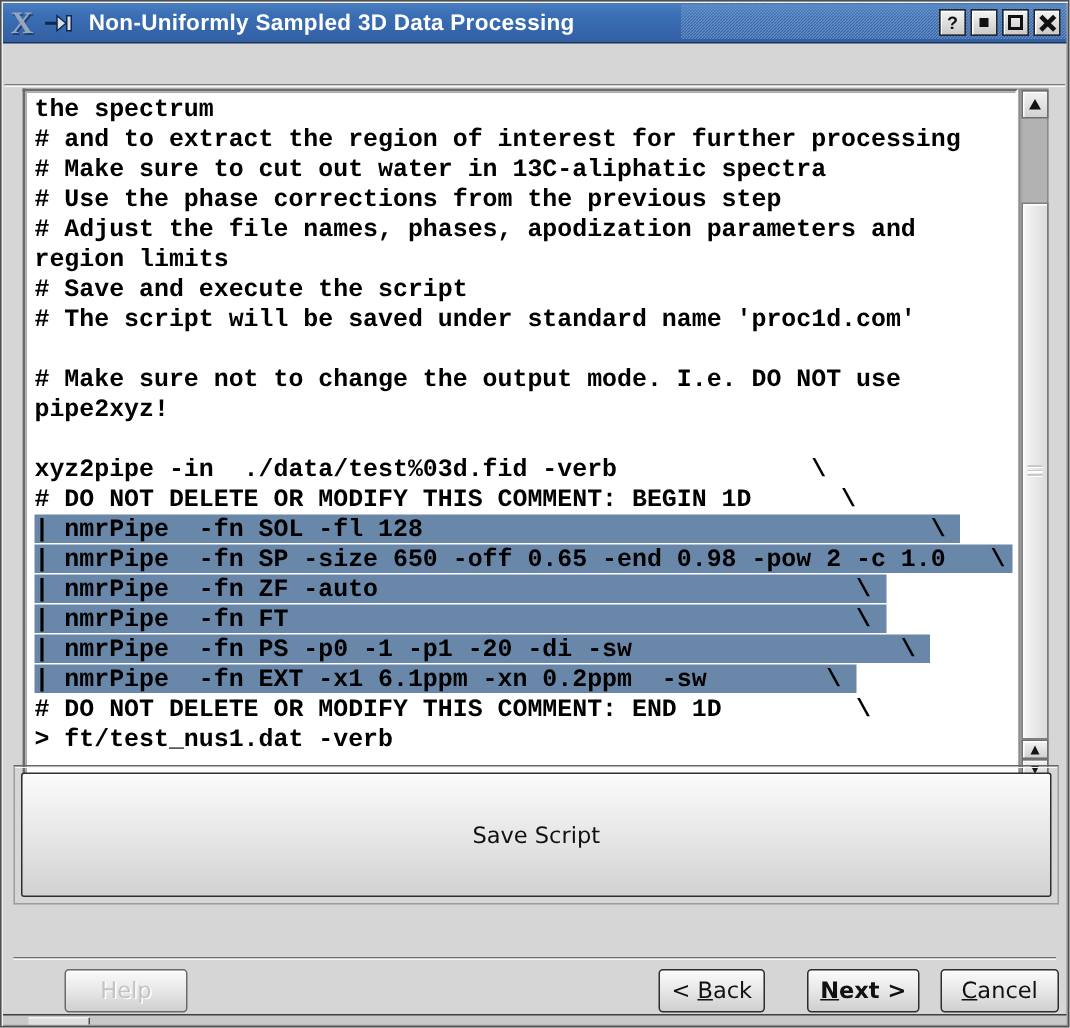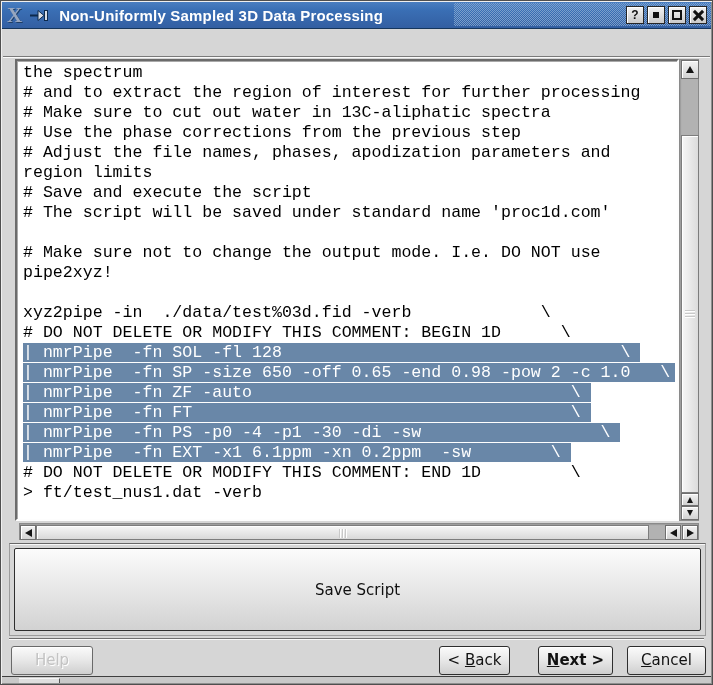--- a/index.html
+++ b/index.html
@@ -71,22 +71,23 @@
     background: #ffffff;
     border: 2px solid; border-color: #6b6b6b #fdfdfd #fdfdfd #6b6b6b;
     box-shadow: inset 1px 1px 0 #a9a9a9;
   }
   pre.script-text {
     position: absolute; left: 2px; top: 1px; right: 2px; bottom: 2px;
     padding: 1px 0 0 4px; overflow: hidden;
     font-family: "Liberation Mono", monospace;
     font-size: 16.6px; line-height: 20px; color: #000;
     white-space: pre;
-  }
-  pre.script-text .sel { background: #6987a8; color: #ffffff; }
+    font-weight: bold;
+  }
+  pre.script-text .sel { background: #6987a8; color: #000000; }
 
   
   .vscroll {
     position: absolute; left: 664px; top: 0; width: 20px; height: 462px;
     background: #b2b2b2; border: 1px solid #8a8a8a;
     box-shadow: inset 1px 1px 1px #9c9c9c;
   }
   .sb-btn {
     position: absolute; left: 1px; width: 18px;
     background: linear-gradient(180deg,#f3f3f3,#d2d2d2);
@@ -132,21 +133,21 @@
   }
   .tri-up    { width:0;height:0;border-left:4px solid transparent;border-right:4px solid transparent;border-bottom:7px solid #141414; }
   .tri-down  { width:0;height:0;border-left:4px solid transparent;border-right:4px solid transparent;border-top:7px solid #141414; }
   .tri-left  { width:0;height:0;border-top:4px solid transparent;border-bottom:4px solid transparent;border-right:7px solid #141414; }
   .tri-right { width:0;height:0;border-top:4px solid transparent;border-bottom:4px solid transparent;border-left:7px solid #141414; }
   .tri-up.small { border-left-width:3px;border-right-width:3px;border-bottom-width:6px; }
   .tri-down.small { border-left-width:3px;border-right-width:3px;border-top-width:6px; }
 
   
   .action-frame {
-    position: absolute; left: 8px; top: 542px; width: 697px; height: 93px;
+    position: absolute; left: 8px; top: 509px; width: 697px; height: 93px;
     border: 1px solid #9c9c9c; border-top-color: #686868;
     box-shadow: inset 0 1px 0 #f8f8f8;
     display: flex; gap: 5px; padding: 4px;
   }
   .big-btn {
     flex: 1 1 0; border: 1px solid #2e2e2e; border-radius: 2px;
     background: linear-gradient(180deg,#fbfbfb 0%, #e9e9e9 45%, #d2d2d2 100%);
     box-shadow: inset 0 1px 0 #ffffff;
     display: flex; align-items: center; justify-content: center;
     font-family: "DejaVu Sans", sans-serif; font-size: 15px; color: #111; cursor: default;
@@ -161,20 +162,21 @@
     position: absolute; left: 10px; right: 6px; top: 644px; height: 30px;
     display: flex; align-items: center;
   }
   .nav-btn {
     height: 29px; border: 1px solid #2e2e2e; border-radius: 3px;
     background: linear-gradient(180deg,#fbfbfb 0%, #e7e7e7 50%, #cfcfcf 100%);
     box-shadow: inset 0 1px 0 #ffffff;
     display: flex; align-items: center; justify-content: center;
     font-family: "DejaVu Sans", sans-serif; font-size: 15px; color: #111; cursor: default;
     white-space: pre;
+    margin-left: 32px;
   }
   .nav-btn .mn { text-decoration: underline; }
   .btn-help   { width: 82px; color: #c3c3c3; text-shadow: 1px 1px 0 #ffffff; border-color: #6a6a6a; }
   .btn-back   { width: 71px; align-items: center; }
   .btn-next   { width: 75px; margin-left: 28px; font-weight: bold; }
   .btn-cancel { width: 79px; margin-left: 14px; }
   .nav-spacer { flex: 1; }
 
   
   .bottom-strip {
@@ -231,21 +233,21 @@
 
 # Make sure not to change the output mode. I.e. DO NOT use
 pipe2xyz!
 
 xyz2pipe -in  ./data/test%03d.fid -verb             \
 # DO NOT DELETE OR MODIFY THIS COMMENT: BEGIN 1D      \
 <span class="sel">| nmrPipe  -fn SOL -fl 128                                  \ </span>
 <span class="sel">| nmrPipe  -fn SP -size 650 -off 0.65 -end 0.98 -pow 2 -c 1.0   \ </span>
 <span class="sel">| nmrPipe  -fn ZF -auto                                \ </span>
 <span class="sel">| nmrPipe  -fn FT                                      \ </span>
-<span class="sel">| nmrPipe  -fn PS -p0 -4 -p1 -30 -di -sw                  \ </span>
+<span class="sel">| nmrPipe  -fn PS -p0 -1 -p1 -20 -di -sw                  \ </span>
 <span class="sel">| nmrPipe  -fn EXT -x1 6.1ppm -xn 0.2ppm  -sw        \ </span>
 # DO NOT DELETE OR MODIFY THIS COMMENT: END 1D         \
 &gt; ft/test_nus1.dat -verb
 </pre>
     </div>
 
     <div class="vscroll">
       <div class="sb-btn vs-up">
           <span class="tri-up"></span>
         </div>

